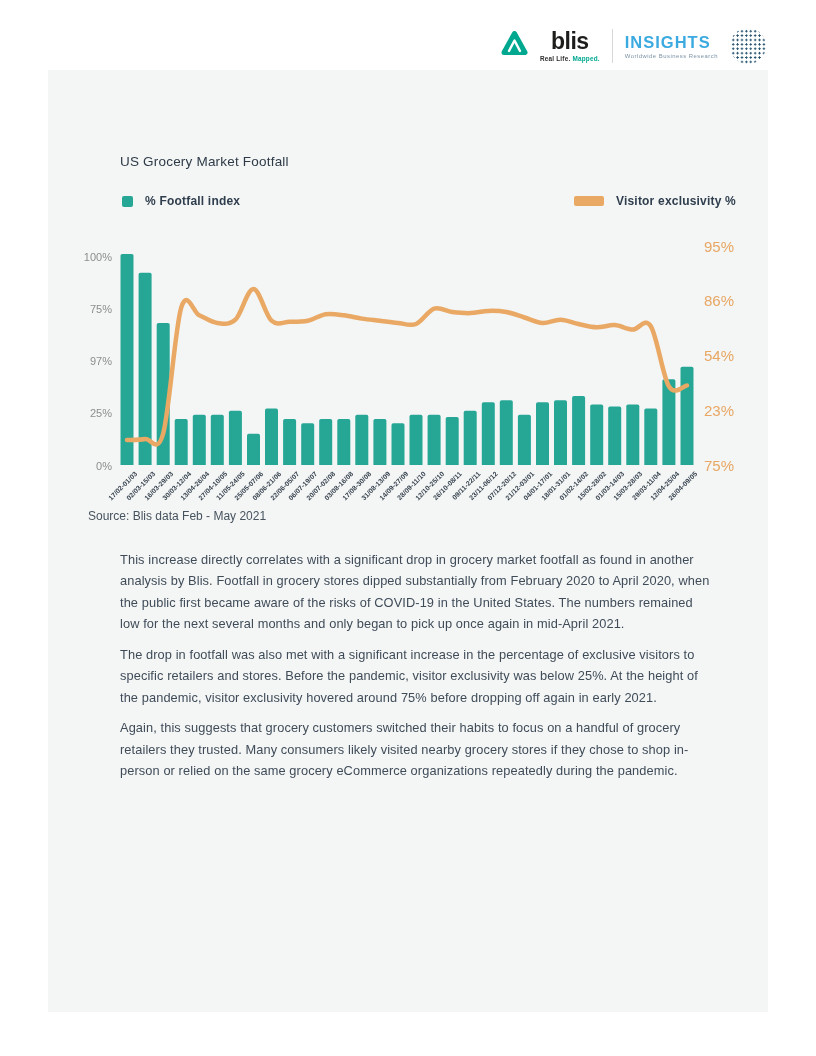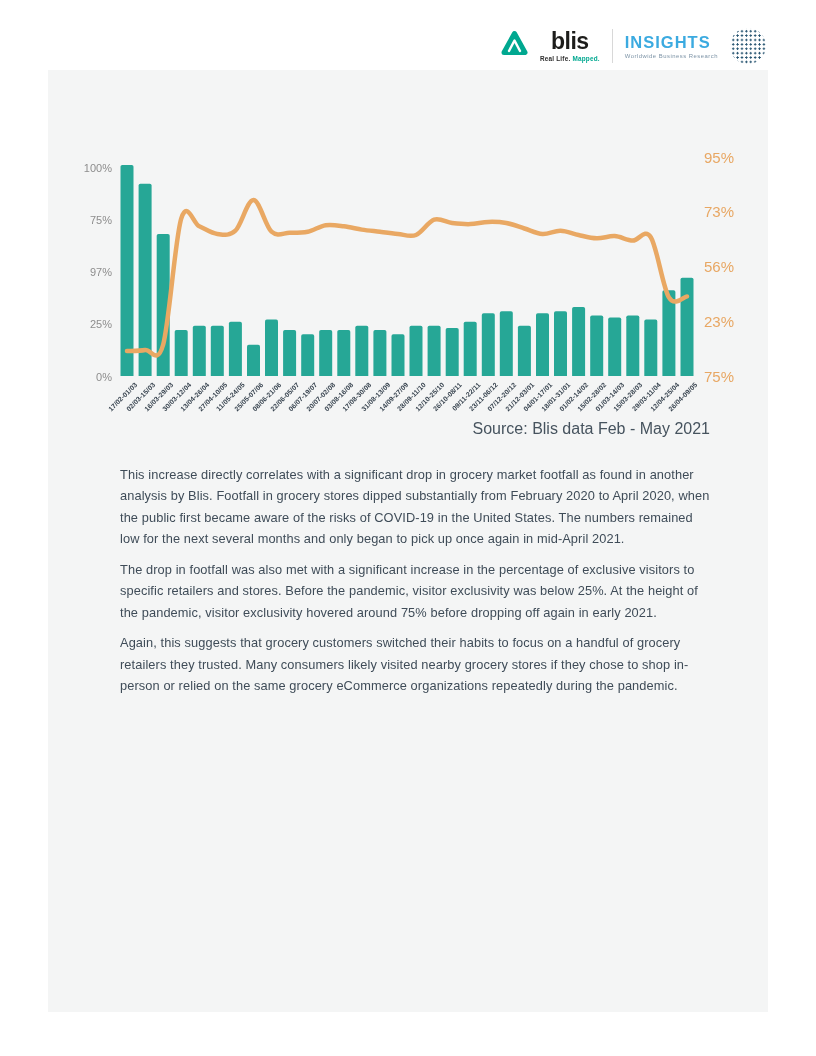--- a/index.html
+++ b/index.html
@@ -43,21 +43,21 @@
   .axis-left { position:relative; width:30px; }
   .axis-right { position:relative; width:40px; }
   .plot { position:relative; width:578px; height:220px; }
   .ytick-l { position:absolute; right:6px; font-size:11px; color:#8d8d8d; white-space:nowrap; }
   .ytick-r { position:absolute; left:8px; font-size:15px; color:#e8a763; white-space:nowrap; }
 
   .xlabels { position:relative; height:44px; margin-left:30px; width:578px; }
   .xlab { position:absolute; top:5px; white-space:nowrap; font-size:6.8px; font-weight:700;
           color:#35414d; transform-origin:100% 0; transform:rotate(-45deg); letter-spacing:0.1px; }
 
-  .source { width:648px; text-align:right; padding-right:26px; font-size:16px; color:#46535e; margin-top:0; }
+  .source { width:648px; text-align:left; padding-right:26px; font-size:12px; color:#46535e; margin-top:0; }
 
   
   .paragraphs { margin-top:26px; width:592px; }
   .paragraphs p { font-size:12.8px; line-height:1.68; color:#3f4c58; margin-bottom:9px; letter-spacing:0.1px; }
   .page-num { margin-top:18px; text-align:right; padding-right:82px; font-size:12.5px; color:#3e4b57; }
 </style>
 </head>
 <body>
 
 <div class="page">
@@ -77,22 +77,33 @@
     <div class="insights">
       <span class="insights-word">INSIGHTS</span>
       <span class="insights-sub">Worldwide Business Research</span>
     </div>
     <div class="globe"></div>
   </div>
 
   <div class="card">
 
 
+    <div class="chart-heading">US Grocery Market Footfall</div>
 
     <div class="chart-block">
+      <div class="legend">
+        <div class="legend-item">
+          <span class="sw-bar" style="background: rgb(38, 167, 150);"></span>
+          <span class="legend-label">% Footfall index</span>
+        </div>
+        <div class="legend-item right">
+          <span class="sw-line" style="background: rgb(233, 168, 99);"></span>
+          <span class="legend-label">Visitor exclusivity %</span>
+        </div>
+      </div>
 
       <div class="chart">
         <div class="axis-left">
             <div class="ytick-l" style="top: 5.5px;">100%</div>
             <div class="ytick-l" style="top: 57.75px;">75%</div>
             <div class="ytick-l" style="top: 110px;">97%</div>
             <div class="ytick-l" style="top: 162.25px;">25%</div>
             <div class="ytick-l" style="top: 214.5px;">0%</div>
           </div>
         <div class="plot"><svg width="578" height="220" viewBox="0 0 578 220">
@@ -125,22 +136,22 @@
               <rect x="472.2" y="159.4" width="13" height="63.6" rx="1.8" fill="#26a796"></rect>
               <rect x="490.2" y="161.5" width="13" height="61.5" rx="1.8" fill="#26a796"></rect>
               <rect x="508.3" y="159.4" width="13" height="63.6" rx="1.8" fill="#26a796"></rect>
               <rect x="526.3" y="163.6" width="13" height="59.4" rx="1.8" fill="#26a796"></rect>
               <rect x="544.4" y="134.3" width="13" height="88.7" rx="1.8" fill="#26a796"></rect>
               <rect x="562.5" y="121.8" width="13" height="101.2" rx="1.8" fill="#26a796"></rect>
               <path d="M9.0,195.1C12.0,194.9 21.1,195.1 27.1,194.0C33.1,192.9 39.1,210.4 45.2,188.5C51.2,166.6 57.2,82.3 63.2,62.6C69.2,42.9 75.3,67.7 81.3,70.3C87.3,72.8 93.3,77.2 99.3,77.9C105.4,78.7 111.4,80.3 117.4,74.7C123.4,69.0 129.4,43.8 135.5,44.0C141.5,44.2 147.5,70.3 153.5,75.7C159.6,81.2 165.6,76.8 171.6,76.8C177.6,76.8 183.6,77.0 189.7,75.7C195.7,74.5 201.7,70.1 207.7,69.2C213.7,68.3 219.8,69.5 225.8,70.3C231.8,71.0 237.8,72.6 243.8,73.6C249.9,74.5 255.9,75.0 261.9,75.7C267.9,76.5 273.9,77.4 280.0,77.9C286.0,78.5 292.0,81.4 298.0,79.0C304.1,76.7 310.1,65.7 316.1,63.7C322.1,61.7 328.1,66.3 334.2,67.0C340.2,67.7 346.2,68.3 352.2,68.1C358.2,67.9 364.3,66.1 370.3,65.9C376.3,65.7 382.3,65.9 388.3,67.0C394.4,68.1 400.4,70.6 406.4,72.5C412.4,74.3 418.4,77.6 424.5,77.9C430.5,78.3 436.5,74.5 442.5,74.7C448.6,74.8 454.6,77.8 460.6,79.0C466.6,80.3 472.6,82.1 478.7,82.3C484.7,82.5 490.7,79.8 496.7,80.1C502.7,80.5 508.8,84.3 514.8,84.5C520.8,84.7 526.8,71.7 532.8,81.2C538.9,90.7 544.9,131.6 550.9,141.4C556.9,151.3 566.0,140.5 569.0,140.4" fill="none" stroke="#e9a863" stroke-width="4.5" stroke-linecap="round" stroke-linejoin="round"></path>
             </svg></div>
         <div class="axis-right">
             <div class="ytick-r" style="top: -7.5px;">95%</div>
-            <div class="ytick-r" style="top: 47.25px;">73%</div>
-            <div class="ytick-r" style="top: 102px;">56%</div>
+            <div class="ytick-r" style="top: 47.25px;">86%</div>
+            <div class="ytick-r" style="top: 102px;">54%</div>
             <div class="ytick-r" style="top: 156.75px;">23%</div>
             <div class="ytick-r" style="top: 211.5px;">75%</div>
           </div>
       </div>
       <div class="xlabels">
           <div class="xlab" style="right: 562.969px;">17/02-01/03</div>
           <div class="xlab" style="right: 544.906px;">02/03-15/03</div>
           <div class="xlab" style="right: 526.844px;">16/03-29/03</div>
           <div class="xlab" style="right: 508.781px;">30/03-12/04</div>
           <div class="xlab" style="right: 490.719px;">13/04-26/04</div>

